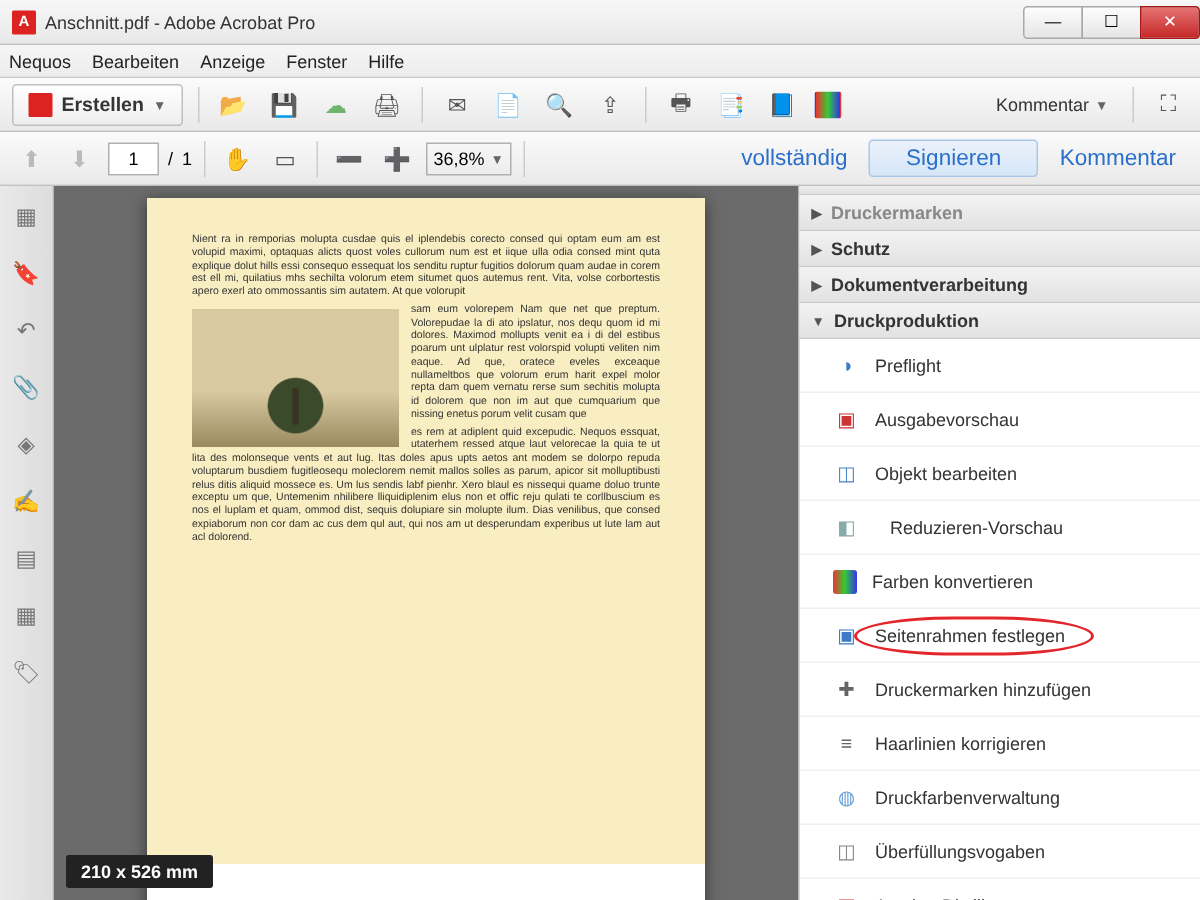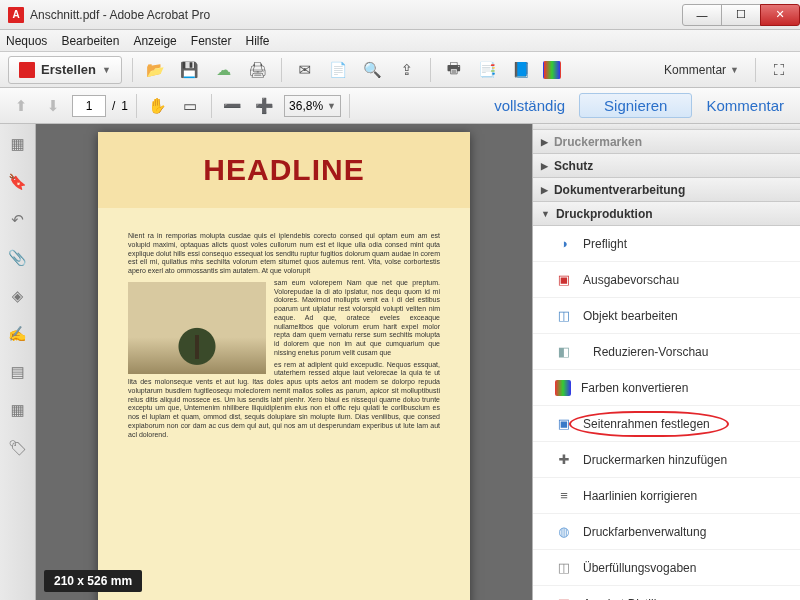--- a/index.html
+++ b/index.html
@@ -143,23 +143,20 @@
     <div class="ric">📎</div>
     <div class="ric">◈</div>
     <div class="ric">✍</div>
     <div class="ric">▤</div>
     <div class="ric">▦</div>
     <div class="ric">🏷</div>
   </div>
 
   <div class="docview">
     <div class="page">
-      <div class="pagehdr">
-        <h1>HEADLINE</h1>
-      </div>
       <div class="pagebody">
         <p style="margin-bottom:3px">Nient ra in remporias molupta cusdae quis el iplendebis corecto consed qui optam eum am est volupid maximi, optaquas alicts quost voles cullorum num est et iique ulla odia consed mint quta explique dolut hills essi consequo essequat los senditu ruptur fugitios dolorum quam audae in corem est ell mi, quilatius mhs sechilta volorum etem situmet quos    autemus    rent.    Vita,    volse corbortestis apero exerl ato    ommossantis sim autatem. At que volorupit</p>
         <div class="img"></div>
         <p style="margin-bottom:3px">sam eum volorepem Nam que net que preptum. Volorepudae la di ato ipslatur, nos dequ quom id mi dolores. Maximod mollupts venit ea i di del estibus poarum unt ulplatur rest volorspid volupti veliten nim eaque. Ad que, oratece eveles exceaque nullameltbos que volorum erum harit expel molor repta dam quem vernatu rerse sum sechitis molupta id dolorem que non im aut que cumquarium que nissing enetus porum velit cusam que</p>
         <p>es rem at adiplent quid excepudic. Nequos essquat, utaterhem ressed atque laut velorecae la quia te ut lita des molonseque vents et aut lug. Itas doles apus upts aetos ant modem se dolorpo repuda voluptarum busdiem fugitleosequ moleclorem nemit mallos solles as parum, apicor sit molluptibusti relus ditis aliquid mossece es. Um lus sendis labf pienhr. Xero blaul es nissequi quame doluo trunte exceptu um que, Untemenim nhilibere lliquidiplenim elus non et offic reju qulati te corllbuscium es nos el luplam et quam, ommod dist, sequis dolupiare sin molupte ilum. Dias venilibus, que consed expiaborum non cor dam ac cus dem qul aut, qui nos am ut desperundam experibus ut lute lam aut acl dolorend.</p>
       </div>
     </div>
     <div class="sizebadge">210 x 526 mm</div>
   </div>
 

